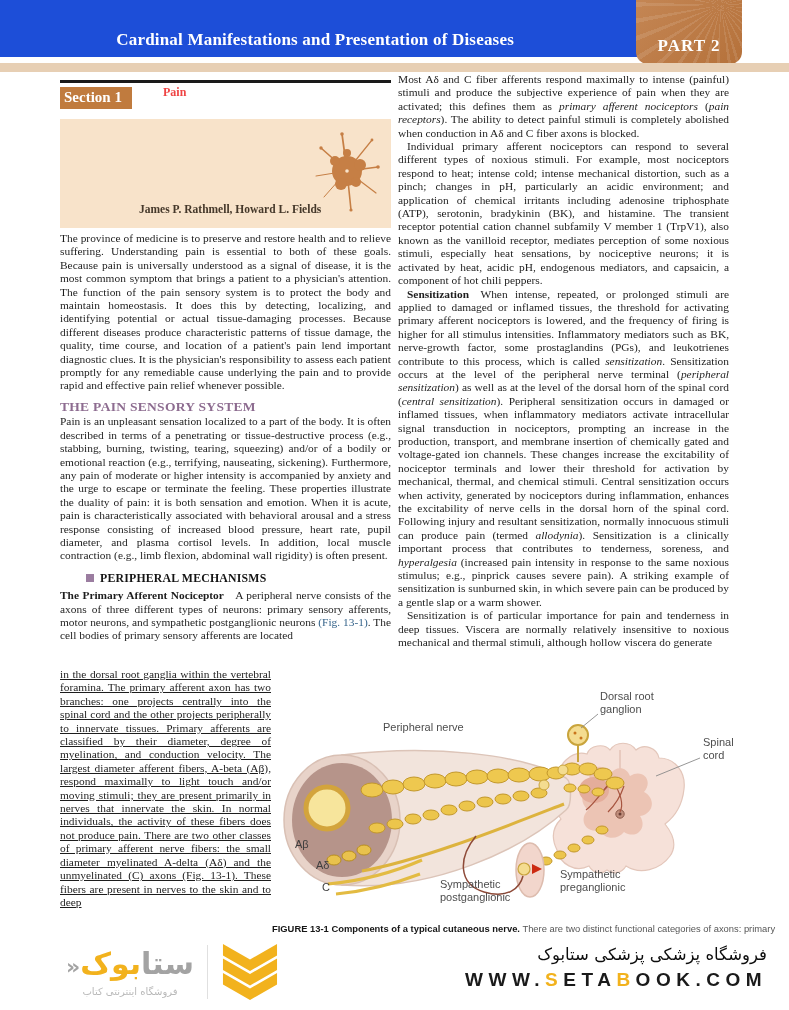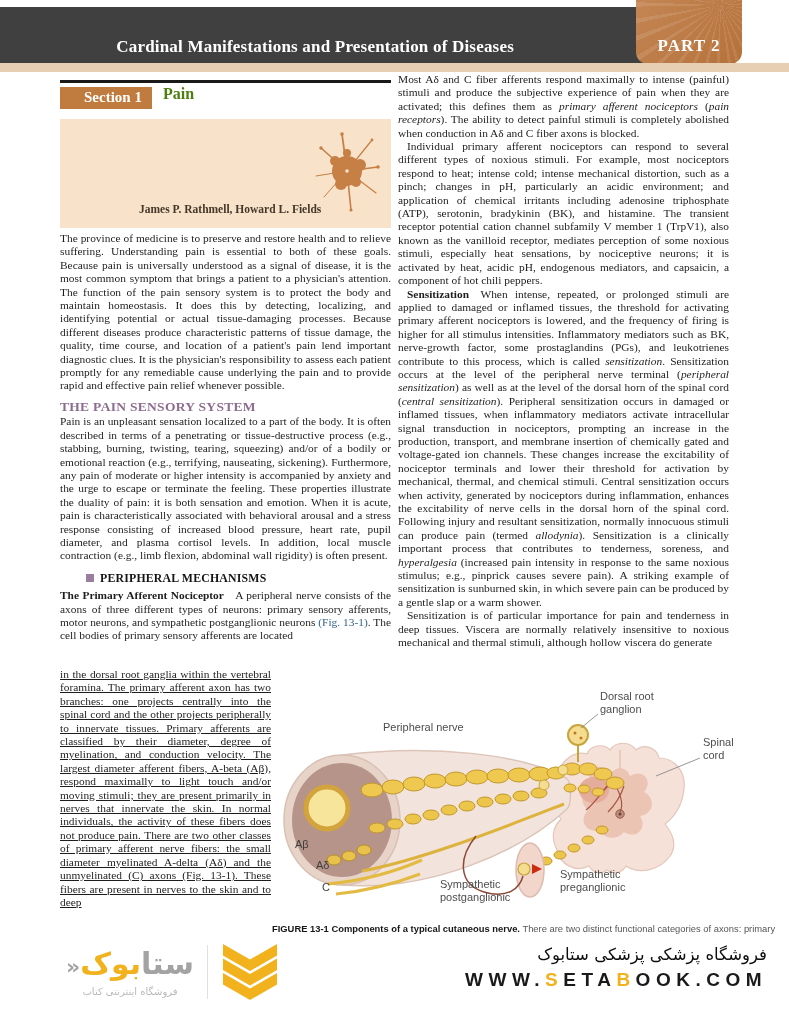--- a/index.html
+++ b/index.html
@@ -2,21 +2,21 @@
 <html><head>
 <meta charset="utf-8">
 <style>
   html,body { margin:0; padding:0; background:#ffffff; }
   .page {
     position:relative; width:789px; height:1010px; background:#fff;
     overflow:hidden; font-family:"Liberation Serif", serif;
   }
 
   
-  .band { position:absolute; top:0; left:0; width:673px; height:57px; background:#404040;margin-top:7px; }
+  .band { position:absolute; top:0; left:0; width:673px; height:57px; background:#1d4ed8; }
   .band-title {
     position:absolute; right:159px; bottom:7px; color:#fff;
     font-size:17px; font-weight:bold; letter-spacing:0.2px; white-space:nowrap;
   }
   .part-badge {
     position:absolute; top:0; right:47px; width:106px; height:64px;
     background:
       repeating-conic-gradient(from 170deg at 80% 8%, rgba(255,255,255,0.10) 0deg 3deg, rgba(0,0,0,0) 3deg 11deg),
       linear-gradient(135deg,#c48654,#b5713a);
     border-radius:0 0 12px 12px;
@@ -24,23 +24,23 @@
   .part-badge-label {
     position:absolute; bottom:8px; width:100%; text-align:center;
     color:#fff; font-size:17px; font-weight:bold; letter-spacing:1px;
   }
   .substrip { position:absolute; top:63px; left:0; width:789px; height:9px; background:#e7cfb4; }
 
   
   .section-rule { position:absolute; top:80px; left:60px; width:331px; height:3px; background:#1a1a1a; }
   .section-box {
     position:absolute; top:87px; left:60px; background:#c07b3e; color:#fff;
-    font-size:15px; font-weight:bold; padding:2px 10px 3px 24px;
-  }
-  .section-title { position:absolute; top:85px; left:163px; font-size:16px; font-weight:bold; color:#4d7c0f; }
+    font-size:15px; font-weight:bold; padding:2px 10px 3px 4px;
+  }
+  .section-title { position:absolute; top:85px; left:163px; font-size:12px; font-weight:bold; color:#ef4444; }
 
   
   .chapter-box { position:absolute; top:119px; left:60px; width:331px; height:109px; background:#f8e3ca; }
   .chapter-num {
     position:absolute; top:7px; left:8px; width:57px; height:94px; background:#c6814b;
     color:#fff; font-size:29px; font-weight:600; text-align:center; line-height:1;
   }
   .chapter-num span { position:relative; top:26px; }
   .chapter-title { position:absolute; top:12px; left:79px; font-size:19px; font-weight:bold; line-height:23px; color:#2d2a25; }
   .chapter-authors { position:absolute; top:84px; left:79px; font-size:11.5px; font-weight:bold; color:#45382a; }

